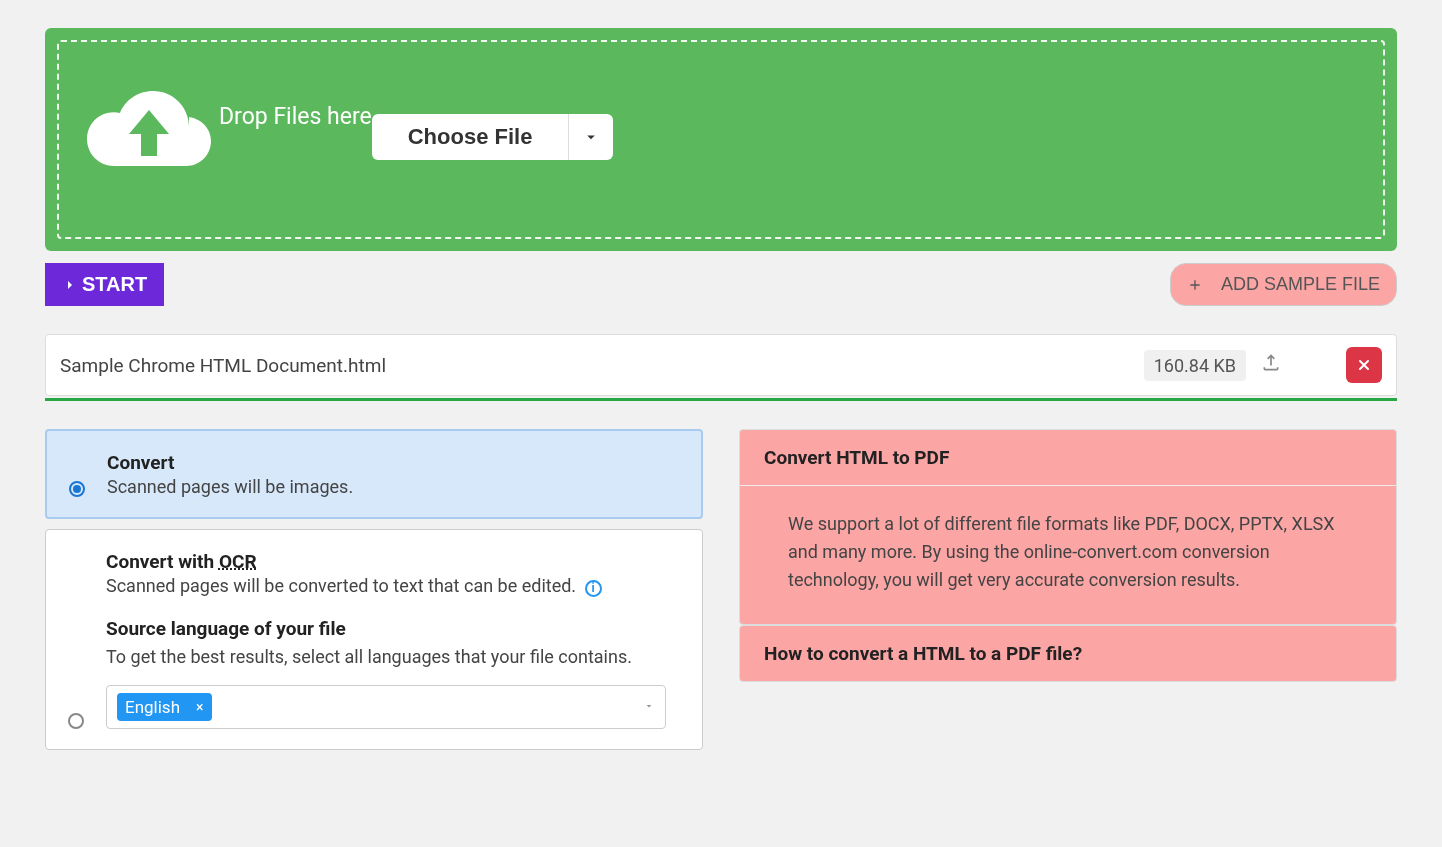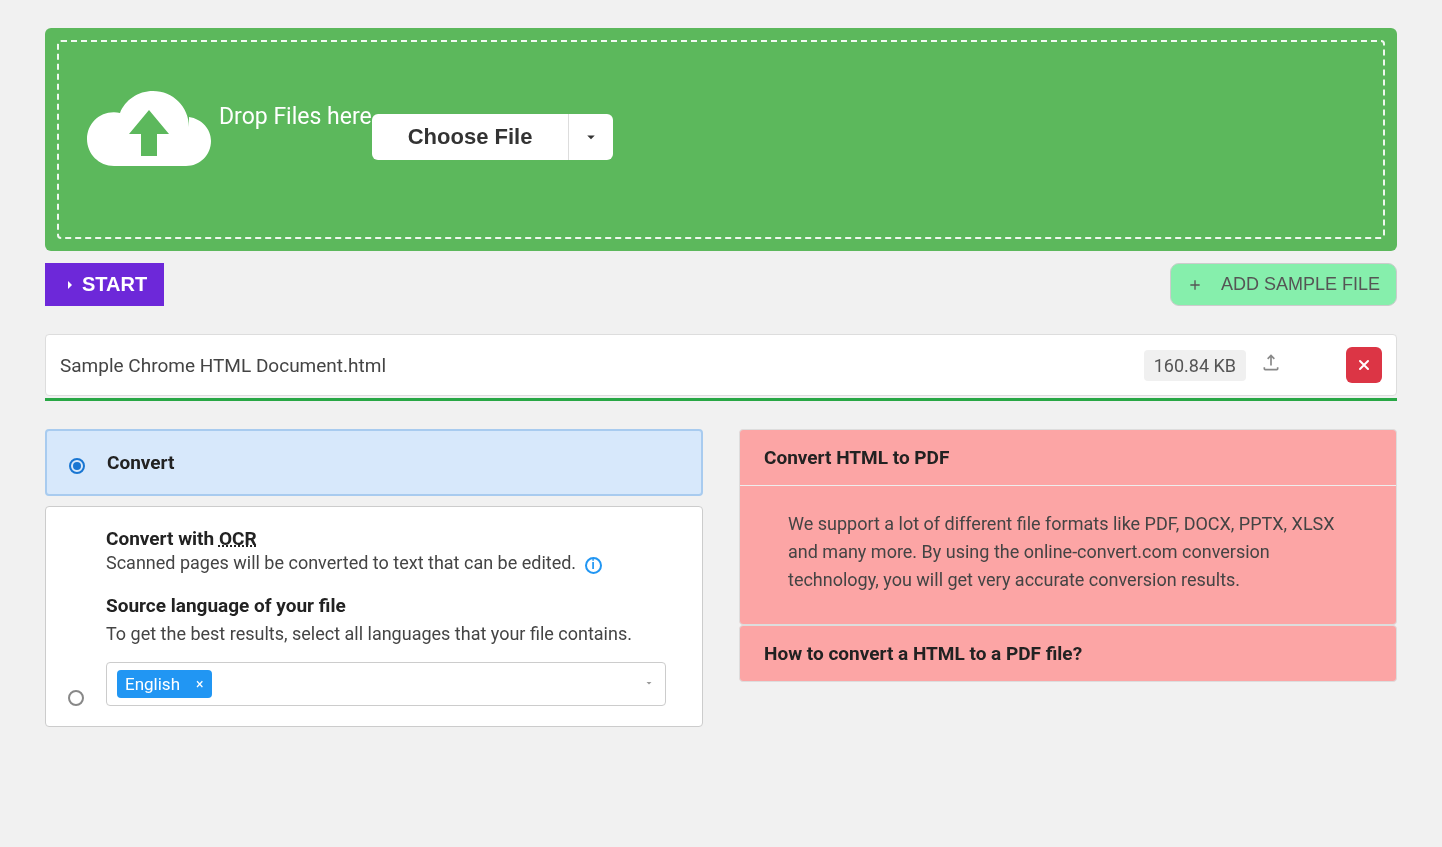--- a/index.html
+++ b/index.html
@@ -68,23 +68,23 @@
   border-radius: 0;
   padding: 10px 17px;
   font-size: 20px;
   font-weight: 700;
   cursor: pointer;
   display: flex;
   align-items: center;
   gap: 4px;
 }
 .add-sample-btn {
-  background: #86efac;
+  background: #fca5a5;
   border: 1px solid #ccc;
-  border-radius: 9px;
+  border-radius: 16px;
   padding: 10px 16px;
   font-size: 18px;
   color: #555;
   cursor: pointer;
   display: flex;
   align-items: center;
   gap: 18px;
 }
 .file-row {
   background: #fff;
@@ -309,20 +309,21 @@
 <div class="progress-line"></div>
 
 <div class="lower-grid">
 
   <div>
     <div class="option-card selected">
       <div class="option-row">
         <div class="radio checked"></div>
         <div>
           <div class="option-title">Convert</div>
+          <div class="option-desc">Scanned pages will be images.</div>
         </div>
       </div>
     </div>
 
     <div class="option-card">
       <div class="option-row">
         <div class="radio"></div>
         <div style="flex:1">
           <div class="option-title">
             <span>Convert with </span><span class="ocr-underline">OCR</span>

